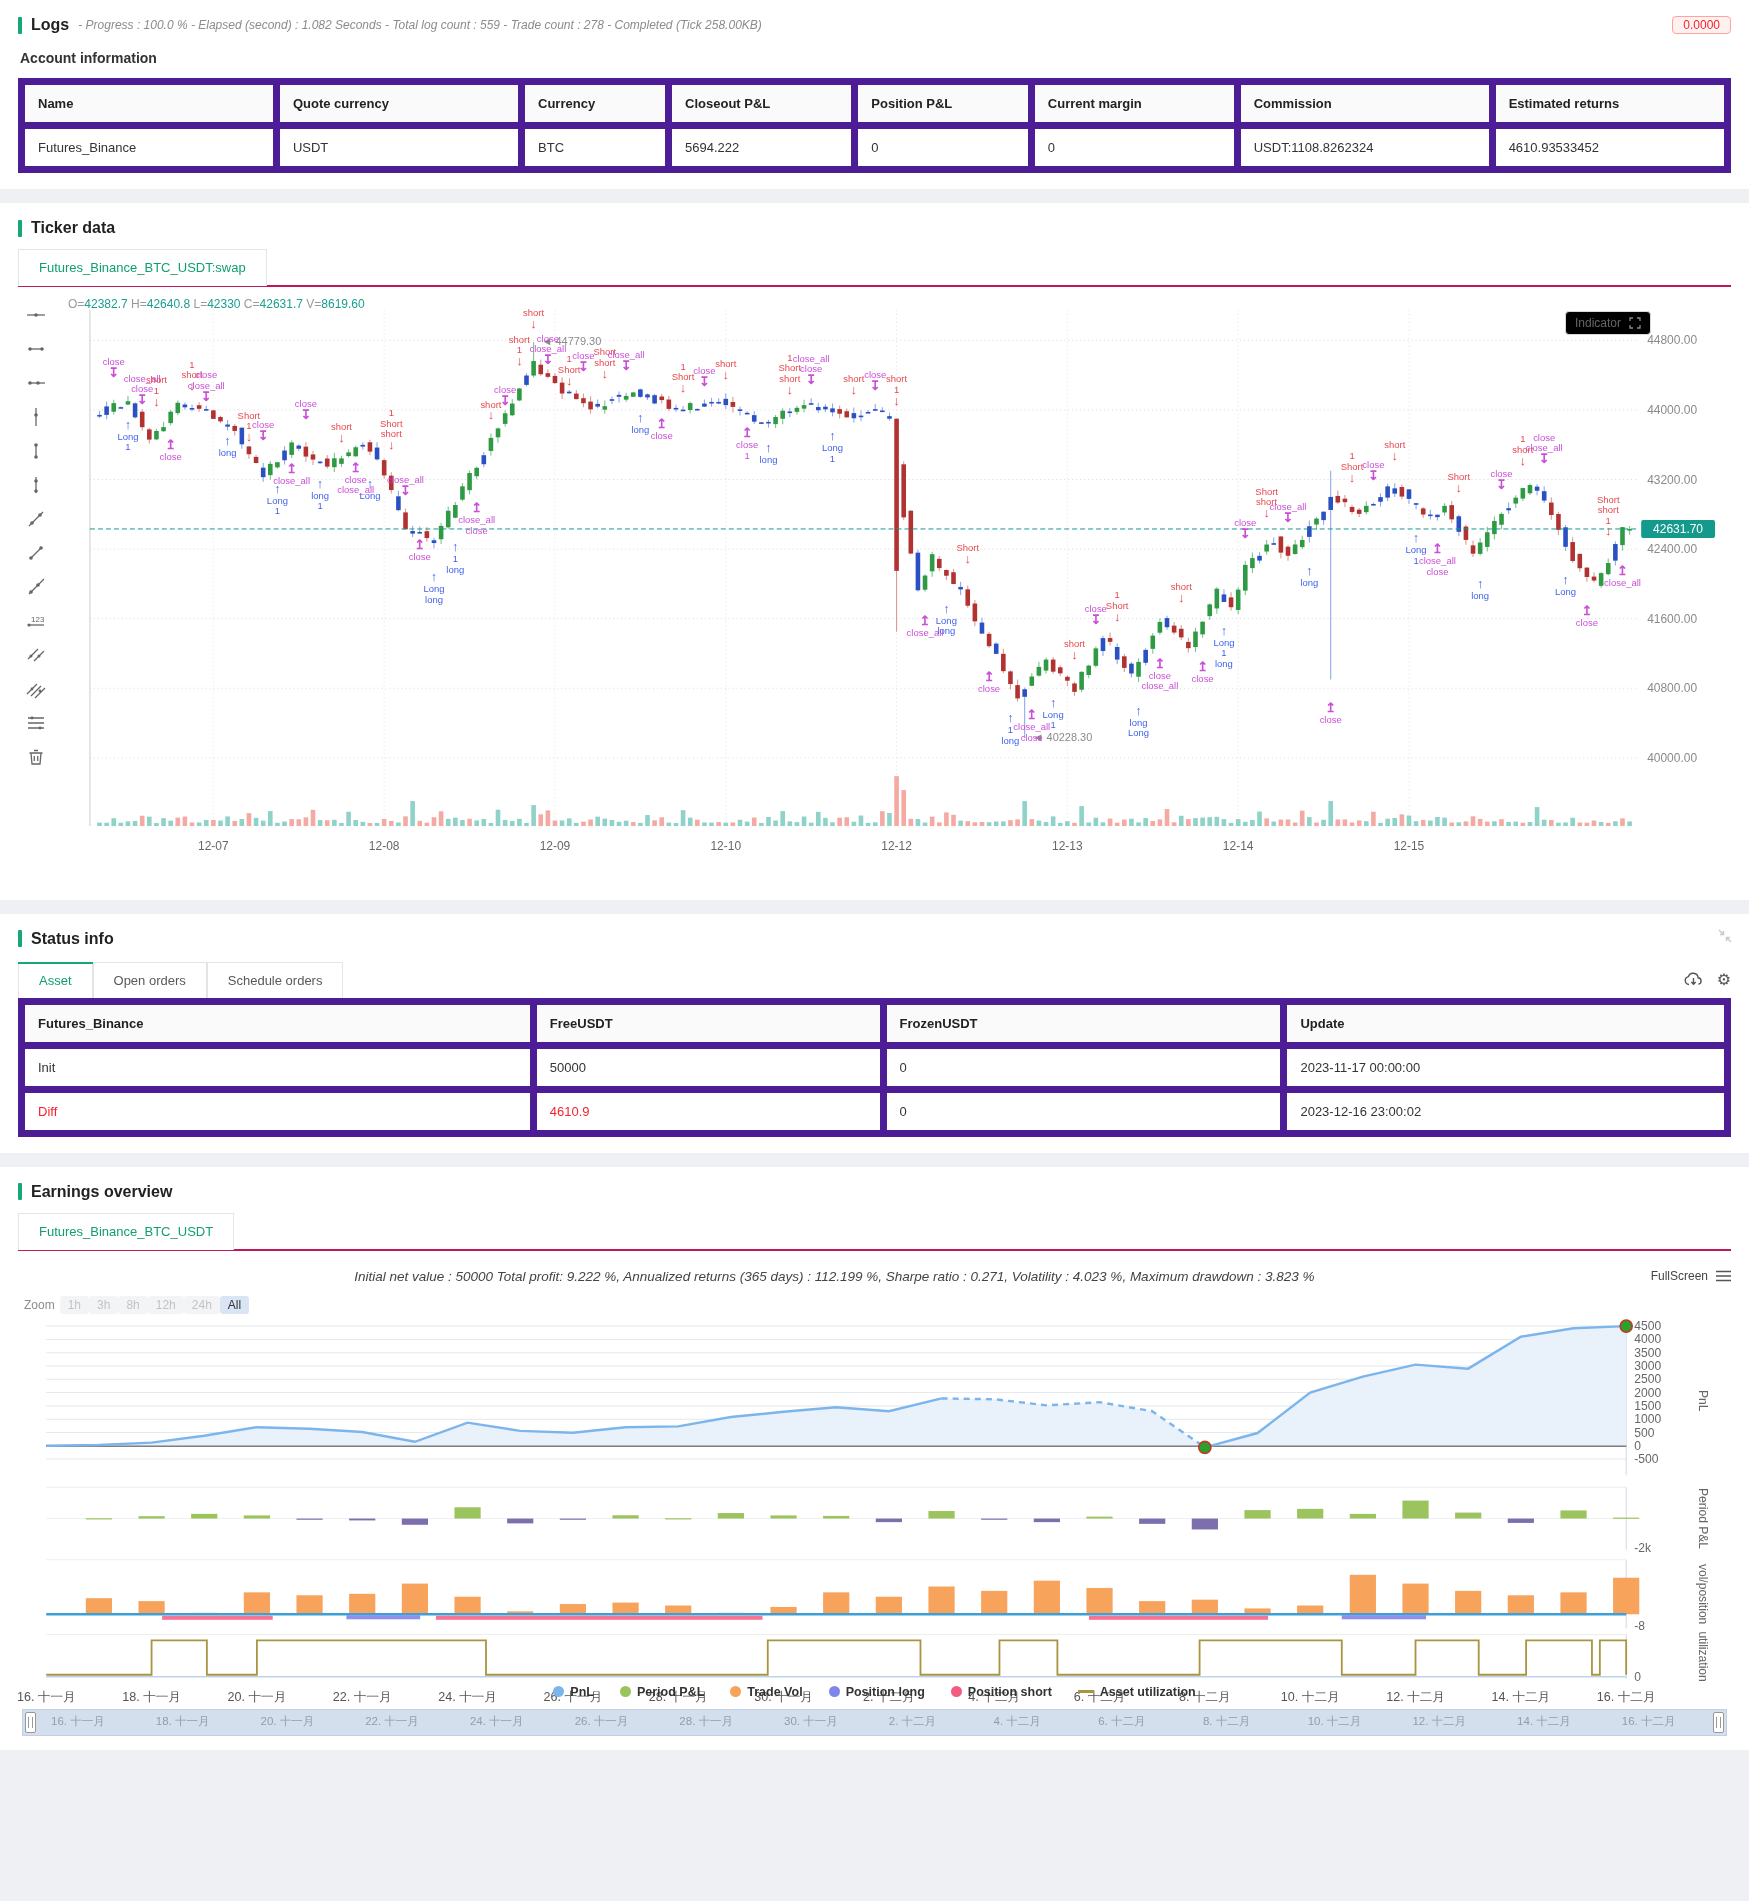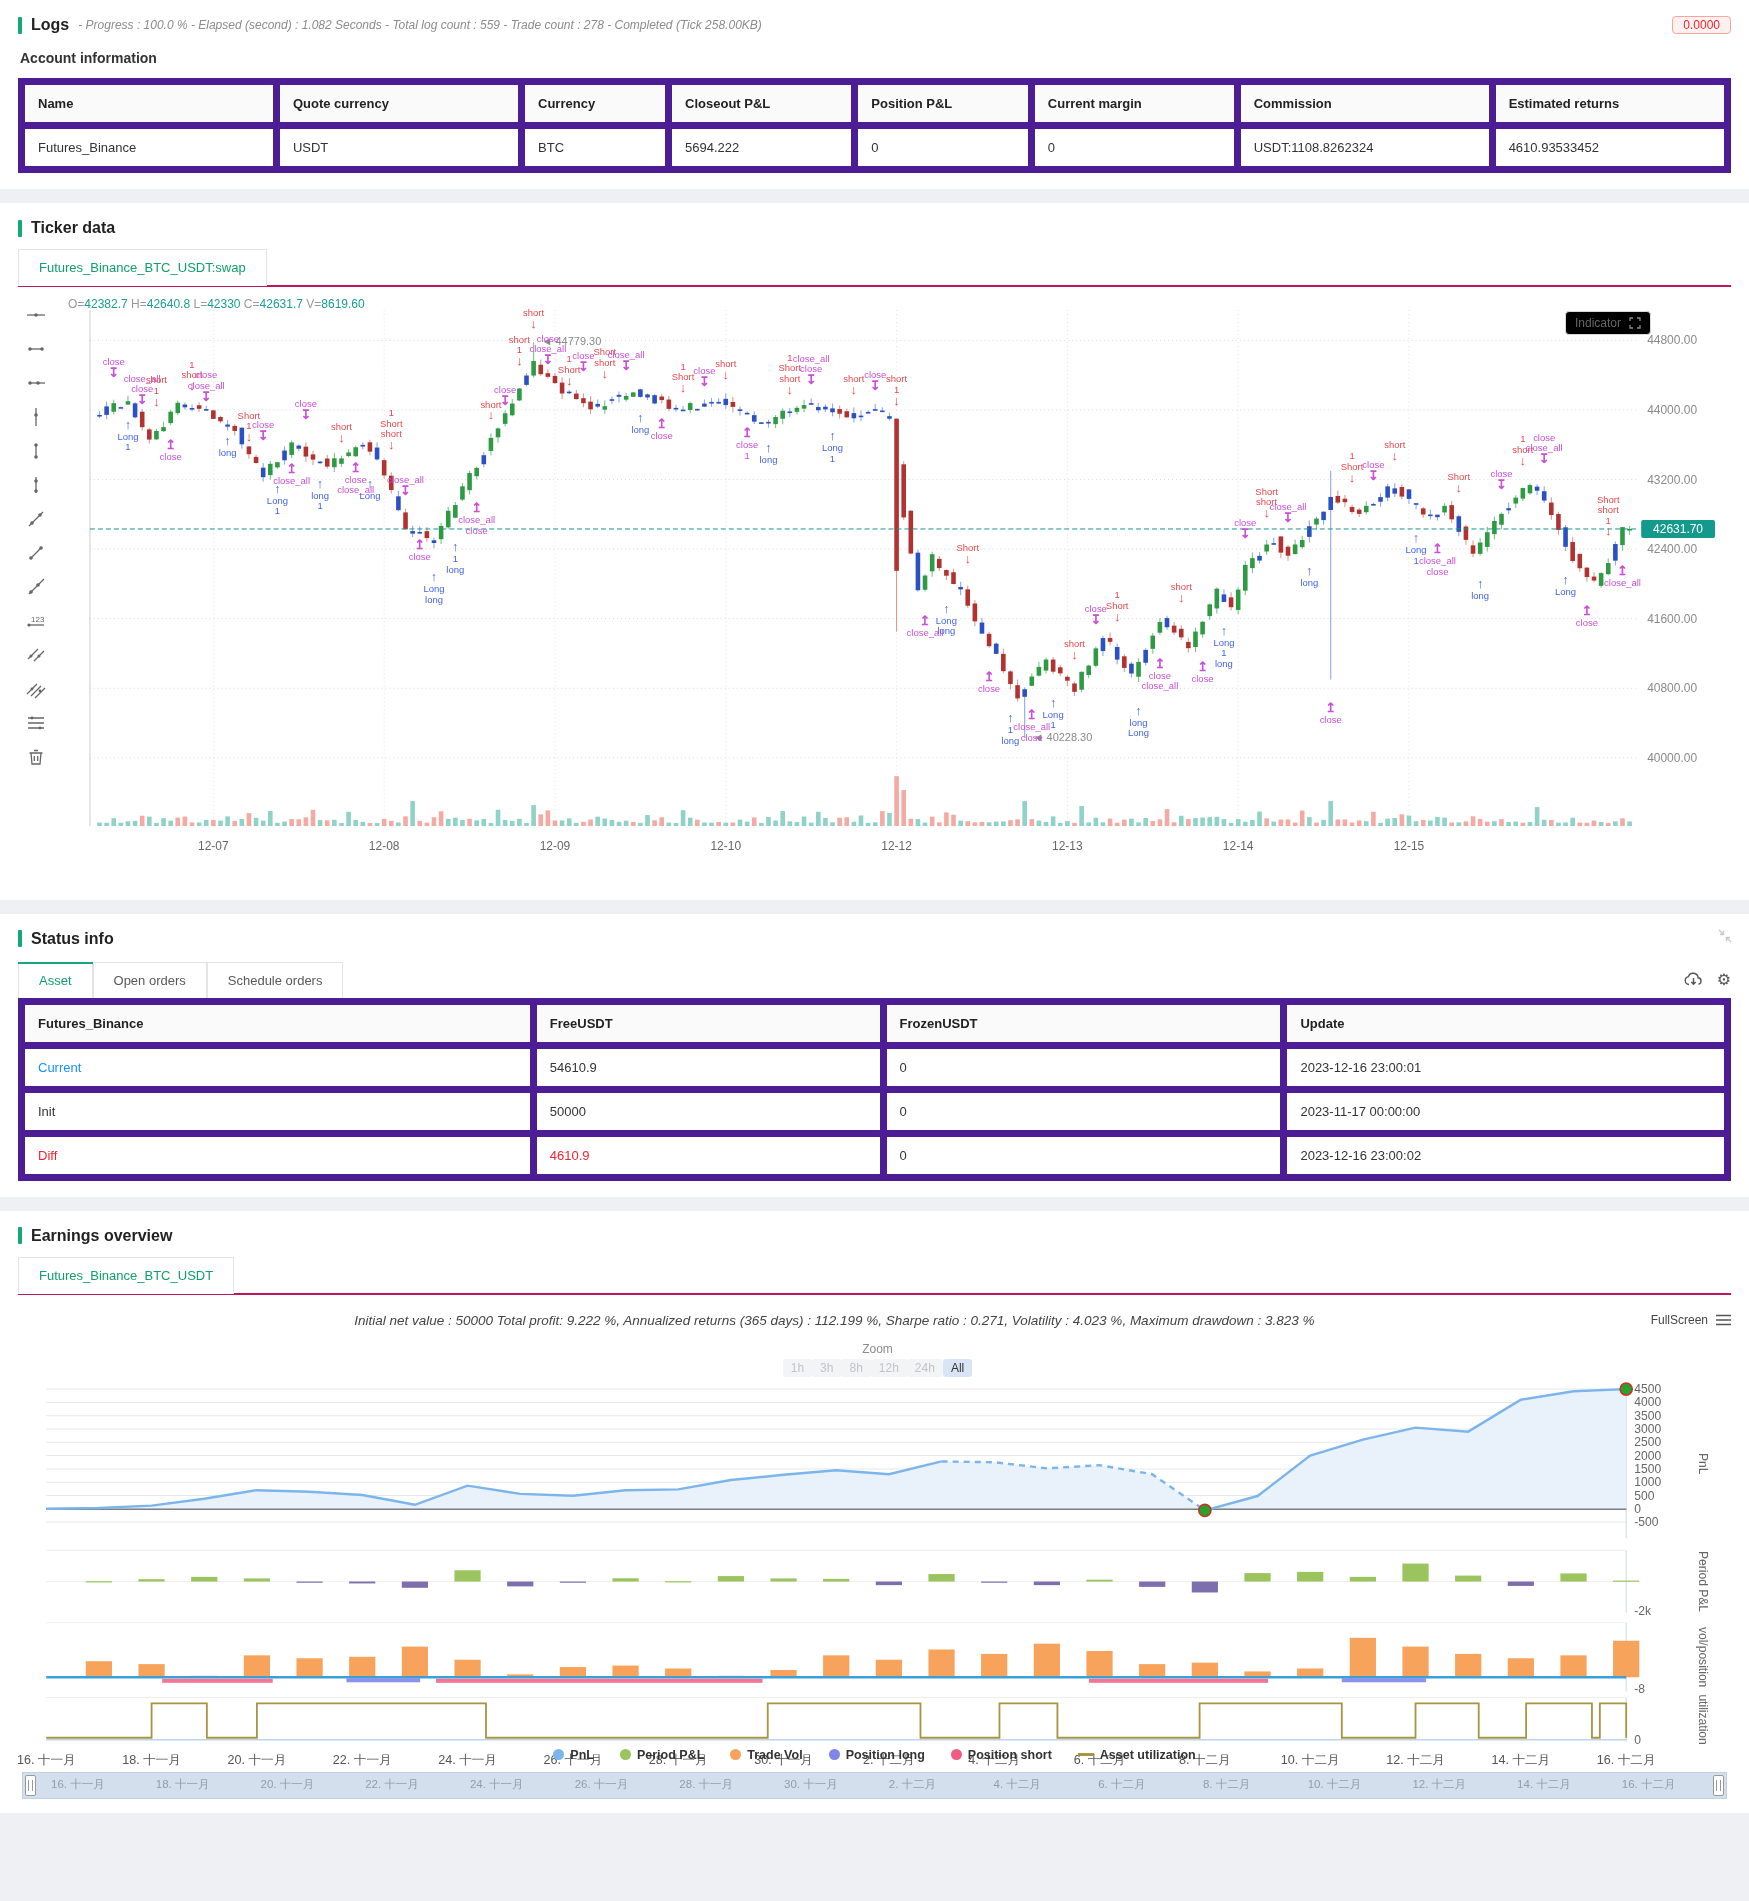--- a/index.html
+++ b/index.html
@@ -28,21 +28,21 @@
   .ohlc-row b{color:#1a9e8f;font-weight:normal;}
   .indicator-btn{position:absolute;right:80px;top:16px;z-index:3;border:1px solid #d9d9d9;border-radius:4px;background:#000000;color:#666;font-size:12px;padding:4px 9px;display:flex;align-items:center;gap:8px;cursor:pointer;}
   .status-tabs{display:flex;margin-top:8px;}
   .icon-row{margin-left:auto;display:flex;align-items:center;gap:14px;color:#555;}
   .collapse-ic{position:absolute;right:16px;top:14px;color:#c9c9c9;cursor:pointer;}
   td.link{color:#1890ff;}
   td.danger{color:#f5222d;}
   .stats-row{display:flex;align-items:center;margin-top:18px;font-size:13.5px;color:#444;}
   .stats-text{flex:1;text-align:center;font-style:italic;}
   .fullscreen{display:flex;align-items:center;gap:8px;color:#444;font-size:12px;cursor:pointer;white-space:nowrap;}
-  .zoom-row{display:flex;align-items:center;gap:5px;font-size:12px;color:#8c8c8c;margin:14px 0 2px 6px;flex-direction:column;}
+  .zoom-row{display:flex;align-items:center;gap:5px;font-size:12px;color:#8c8c8c;margin:14px 0 2px 6px;}
   .zbtn{padding:2px 8px;border-radius:3px;background:#f3f4f6;color:#c0c3c8;cursor:pointer;}
   .zbtn.on{background:#d9e5f5;color:#333;}
   .legend-row{display:flex;justify-content:center;gap:26px;font-size:12.5px;color:#333;font-weight:bold;margin-top:-24px;position:relative;z-index:2;pointer-events:none;}
   .legend-item{display:flex;align-items:center;gap:6px;pointer-events:auto;cursor:pointer;}
   .ldot{width:11px;height:11px;border-radius:50%;}
   .lline{width:16px;height:3px;}
   .navigator{position:relative;height:25px;background:#d4dfee;border:1px solid #c2d0e3;margin:10px 4px 0;overflow:hidden;}
   .navigator .nlabel{position:absolute;top:4px;font-size:11.5px;color:#909dae;white-space:nowrap;}
   .nav-handle{position:absolute;top:2px;width:9px;height:19px;background:#fff;border:1px solid #999;border-radius:2px;z-index:2;}
   .nav-handle::before{content:"";position:absolute;left:2px;top:4px;bottom:4px;width:1px;background:#999;}
@@ -1295,26 +1295,20 @@
     <thead>
           <tr id="status-head">
             <th>Futures_Binance</th>
             <th>FreeUSDT</th>
             <th>FrozenUSDT</th>
             <th>Update</th>
           </tr>
         </thead>
     <tbody id="status-body">
           <tr>
-            <td class="link">Current</td>
-            <td>54610.9</td>
-            <td>0</td>
-            <td>2023-12-16 23:00:01</td>
-          </tr>
-          <tr>
             <td>Init</td>
             <td>50000</td>
             <td>0</td>
             <td>2023-11-17 00:00:00</td>
           </tr>
           <tr>
             <td class="danger">Diff</td>
             <td class="danger">4610.9</td>
             <td>0</td>
             <td>2023-12-16 23:00:02</td>

